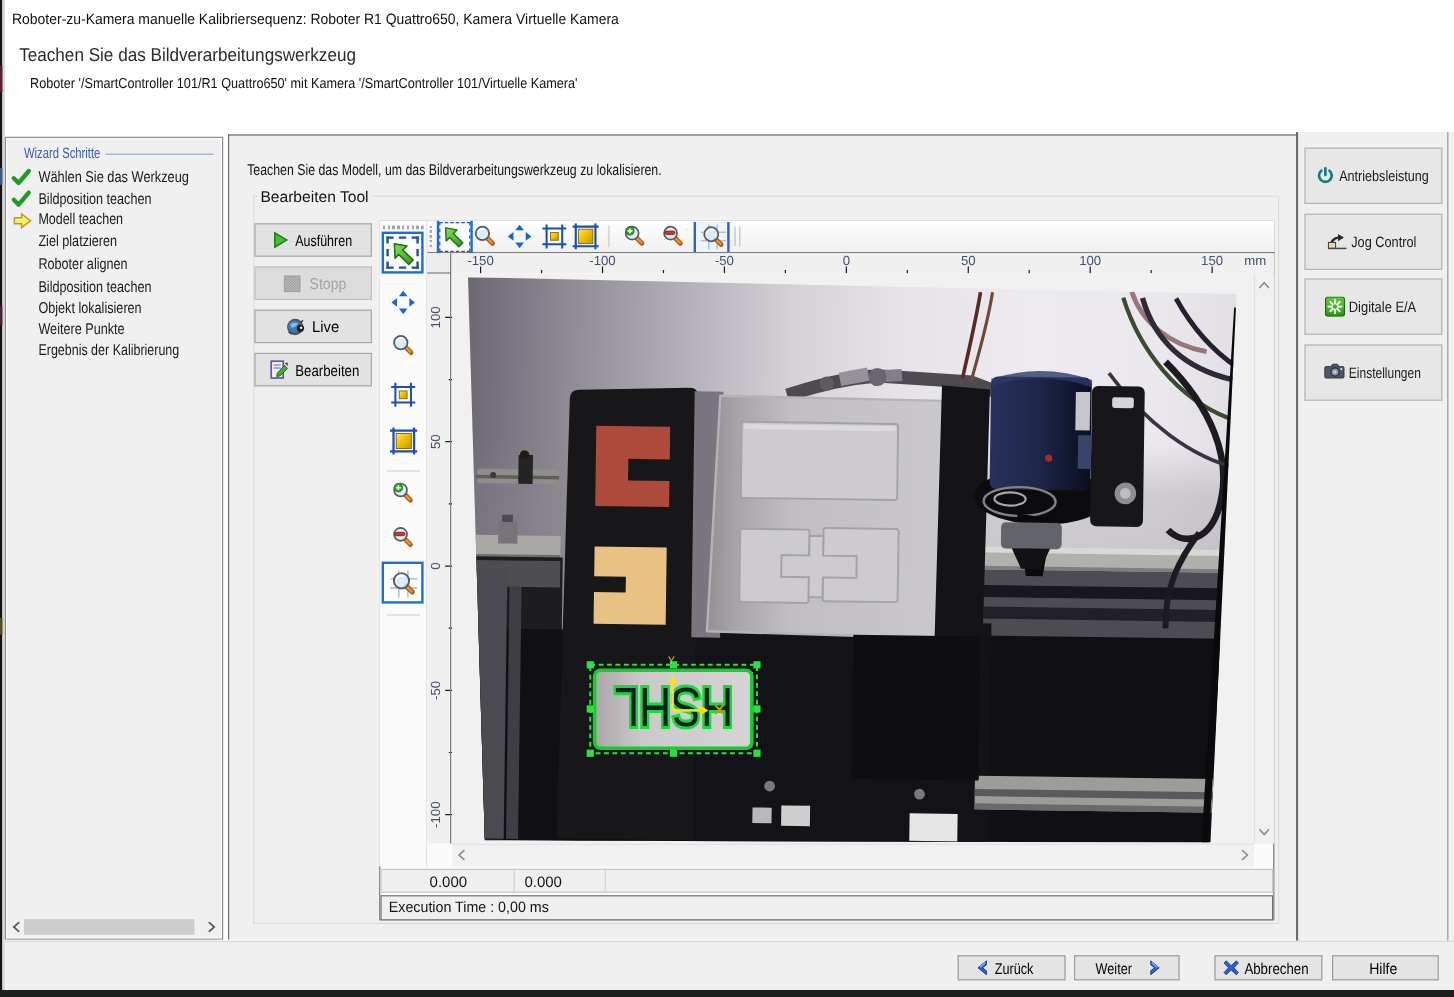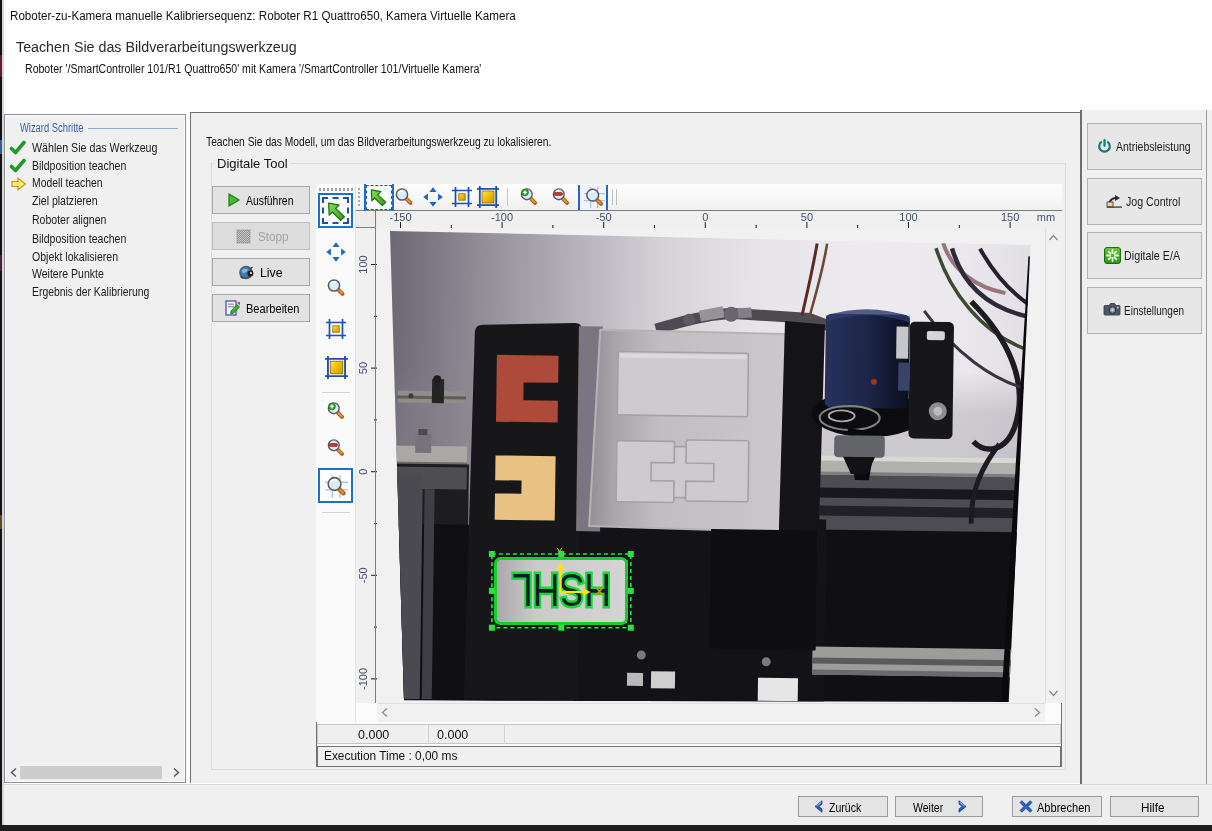--- a/index.html
+++ b/index.html
@@ -108,21 +108,21 @@
   <svg class="abs" style="left:166px; top:3px;" width="8" height="9">
       <path d="M2,0.5 L6.5,4.5 L2,8.5" stroke="#555" stroke-width="1.4" fill="none"></path>
     </svg>
 </div>
 
 <div class="abs" style="left:190px; top:112px; width:891px; height:671px; background:#f0f0f0; border-top:1px solid #6e6e6e; border-left:1px solid #6e6e6e;"></div>
 
 <div class="txt" style="left:206px; top:134px; font-size:13px; color:#141414; transform:scaleX(0.79); transform-origin:0 50%;">Teachen Sie das Modell, um das Bildverarbeitungswerkzeug zu lokalisieren.</div>
 
 <div class="abs" style="left:211px; top:163px; width:855px; height:607px; border:1px solid #dcdcdc;"></div>
-<div class="txt" style="left:214px; top:156px; font-size:13px; color:#141414; background:#f0f0f0; padding:0 3px;">Digitale Tool</div>
+<div class="txt" style="left:214px; top:156px; font-size:13px; color:#141414; background:#f0f0f0; padding:0 3px;">Bearbeiten Tool</div>
 
 <div class="abs" style="left:212px; top:186px; width:98px; height:28px; background:#e2e2e2; border:1px solid #a7a7a7;"></div>
 <svg class="abs" style="left:226px; top:192px;" width="16" height="16" viewBox="0 0 16 16">
   <path d="M3 2 L13 8 L3 14 Z" fill="#3fbf32" stroke="#1c7a14" stroke-width="1.2"></path>
 </svg>
 <div class="txt" style="left:246px; top:193px; font-size:13px; color:#000; transform:scaleX(0.8); transform-origin:0 50%;">Ausführen</div>
 
 <div class="abs" style="left:212px; top:222px; width:98px; height:28px; background:#dcdcdc; border:1px solid #c0c0c0;"></div>
 <svg class="abs" style="left:236px; top:229px;" width="15" height="15" viewBox="0 0 15 15">
   <rect x="1" y="1" width="13" height="13" fill="#c9c9c9" stroke="#a9a9a9"></rect>

